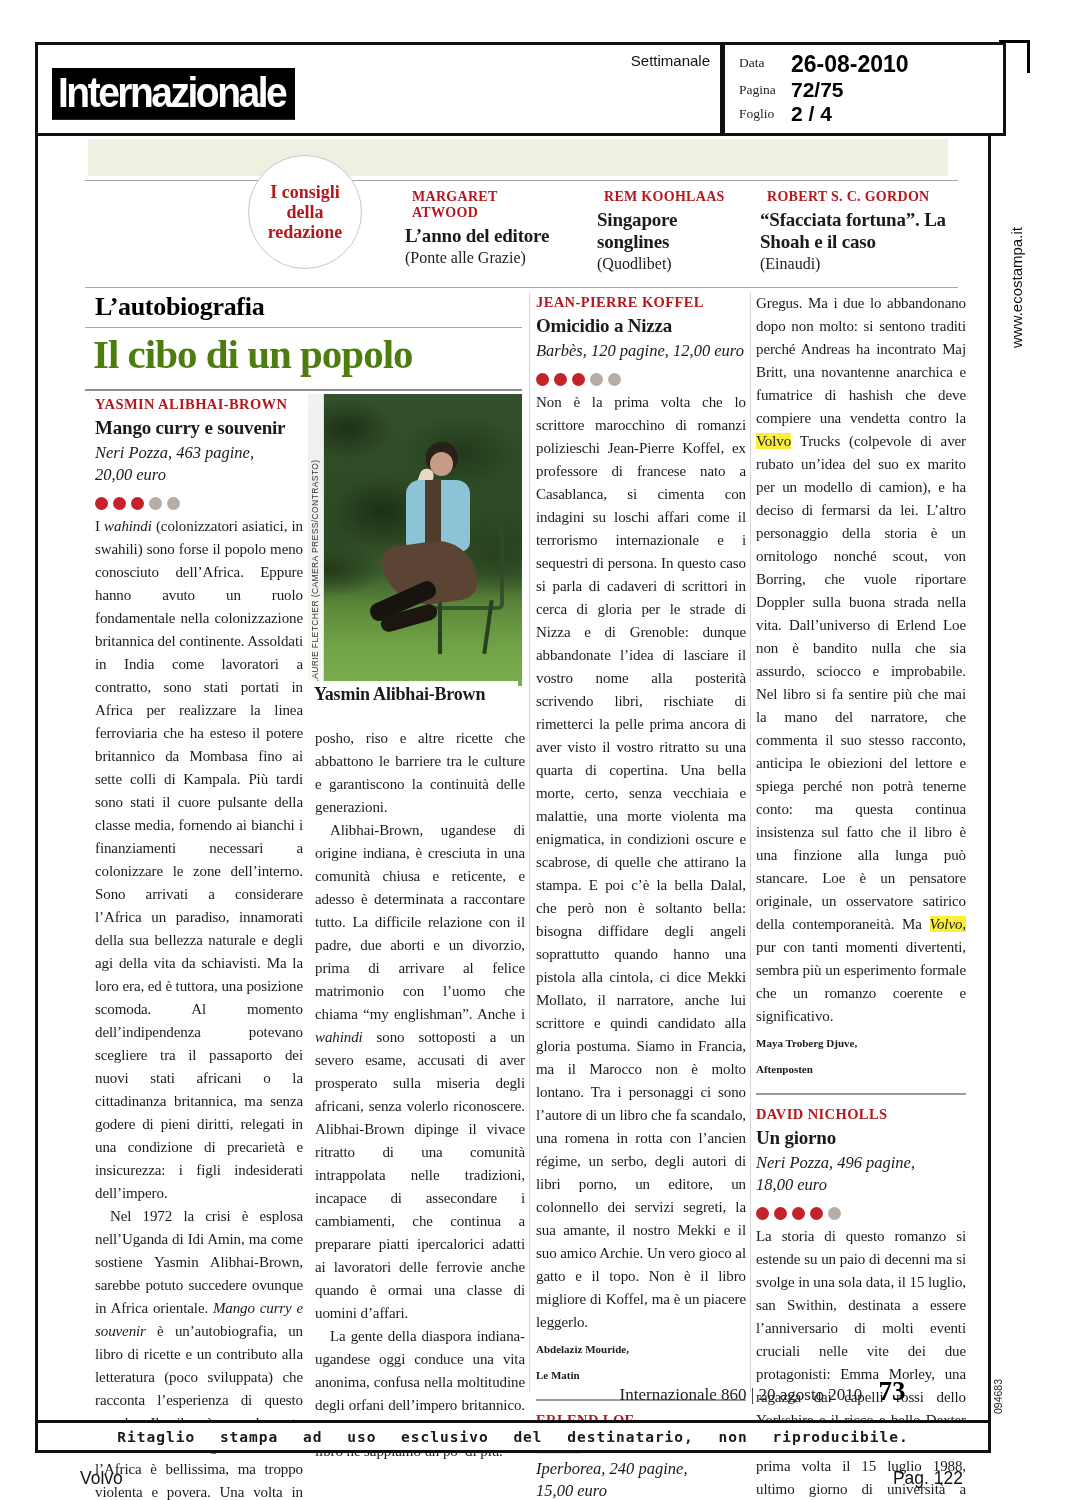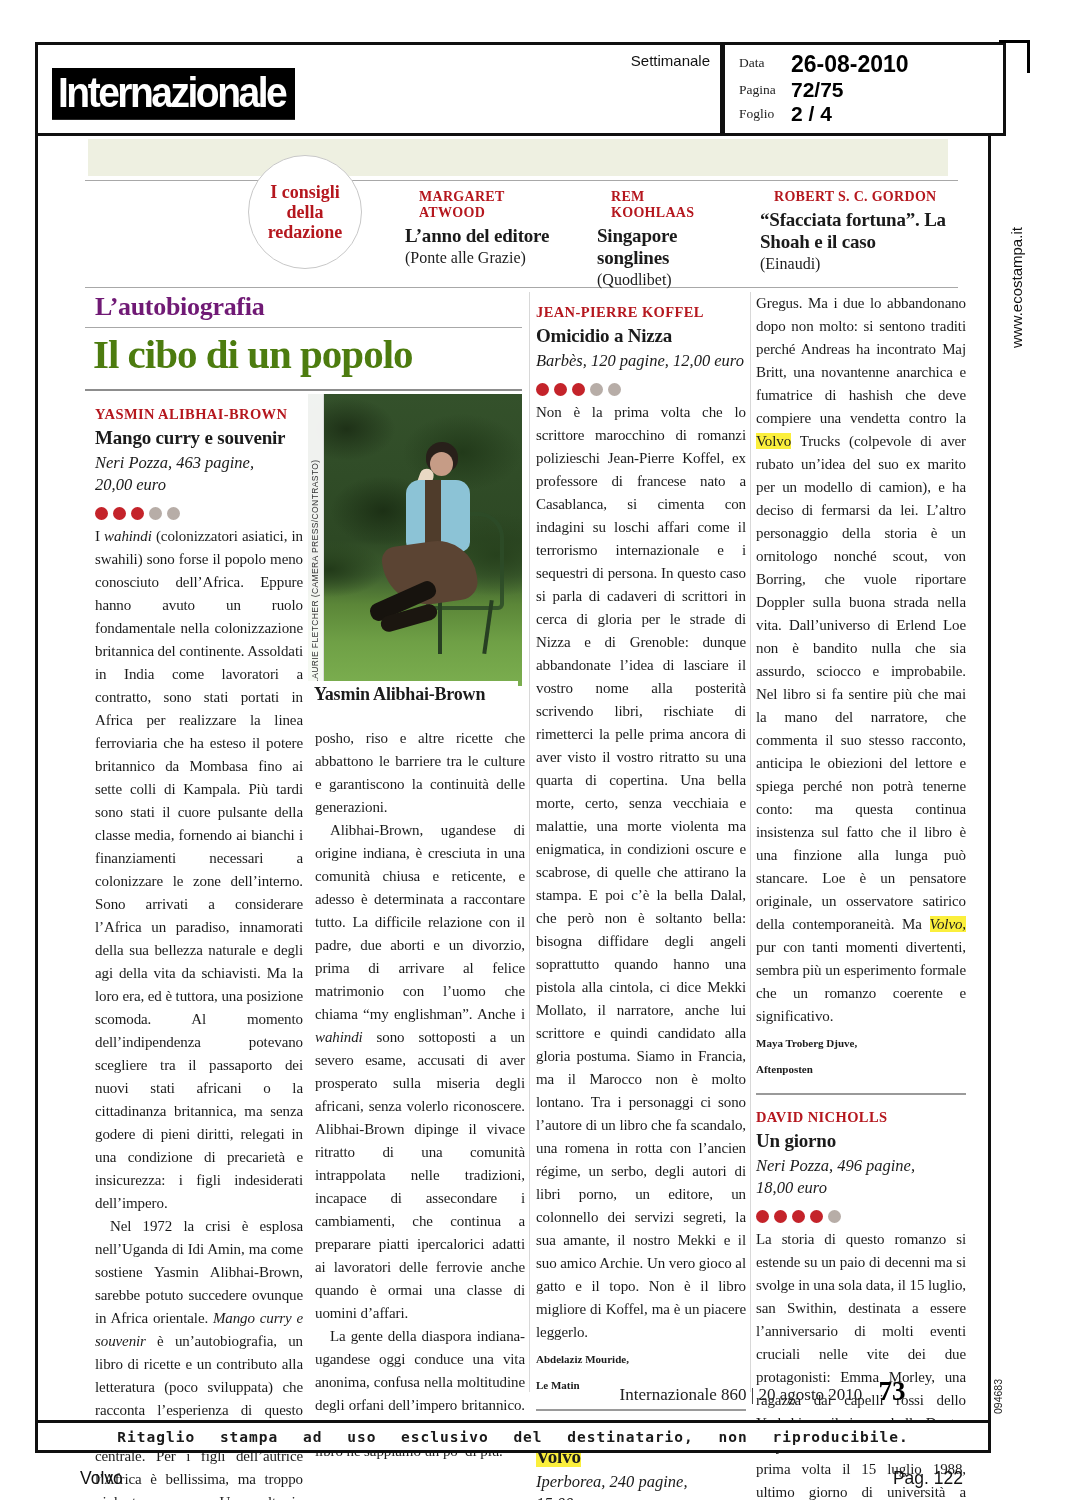--- a/index.html
+++ b/index.html
@@ -28,31 +28,31 @@
 
   .scanband{position:absolute;left:88px;top:139px;width:860px;height:37px;background:#eef0e1}
   .rule{position:absolute;background:#a8a8a8}
   .vsep{position:absolute;width:1px;background:#d8d8d8}
 
   
   .badge{position:absolute;left:248px;top:155px;width:114px;height:114px;border-radius:50%;
          background:#fff;border:1px solid #c8c8c8;color:#b5171e;font-weight:bold;font-size:18px;
          line-height:20px;text-align:center;padding-top:26px;box-sizing:border-box}
   .pick{position:absolute;top:189px}
-  .pick-author{color:#b5171e;font-weight:bold;font-size:14px;letter-spacing:.3px;margin:0 14px 4px}
+  .pick-author{color:#b5171e;font-weight:bold;font-size:14px;letter-spacing:.3px;margin:0 7px 4px}
   .pick-title{font-weight:bold;font-size:19px;line-height:22px;margin:0 0 2px;letter-spacing:-.2px}
   .pick-pub{font-size:16px;margin:0}
 
   
-  .kicker{position:absolute;left:95px;top:292px;color:#701a75;font-weight:bold;font-size:26px;letter-spacing:-.3px}
+  .kicker{position:absolute;left:95px;top:292px;color:#000000;font-weight:bold;font-size:26px;letter-spacing:-.3px}
   .bigtitle{position:absolute;left:93px;top:330px;font-weight:bold;font-size:41px;letter-spacing:-1px;color:#4d7c0f}
 
   
   .col{position:absolute}
-  .rauthor{color:#b5171e;font-weight:bold;font-size:14.5px;letter-spacing:.4px;margin:14px 0 4px}
+  .rauthor{color:#b5171e;font-weight:bold;font-size:14.5px;letter-spacing:.4px;margin:4px 0 4px}
   .rtitle{font-weight:bold;font-size:19px;margin:0 0 3px;letter-spacing:-.2px;line-height:22px}
   .rpub{font-style:italic;font-size:16.5px;line-height:22px;margin:0}
   .dots{display:block;margin:7px 0 8px;height:14px}
   .dot{display:inline-block;width:13px;height:13px;border-radius:50%;margin-right:5px;vertical-align:middle}
   .dot.on{background:#c4232a}.dot.off{background:#b7ada7}
   .bt{font-size:15px;line-height:23px;text-align:justify;margin:0;color:#1b1b1b;letter-spacing:-.1px}
   .ind{text-indent:15px}
   .seg-i{font-style:italic}
   .seg-h{background:#fbef3c}
   .hl{background:#fbef3c}

